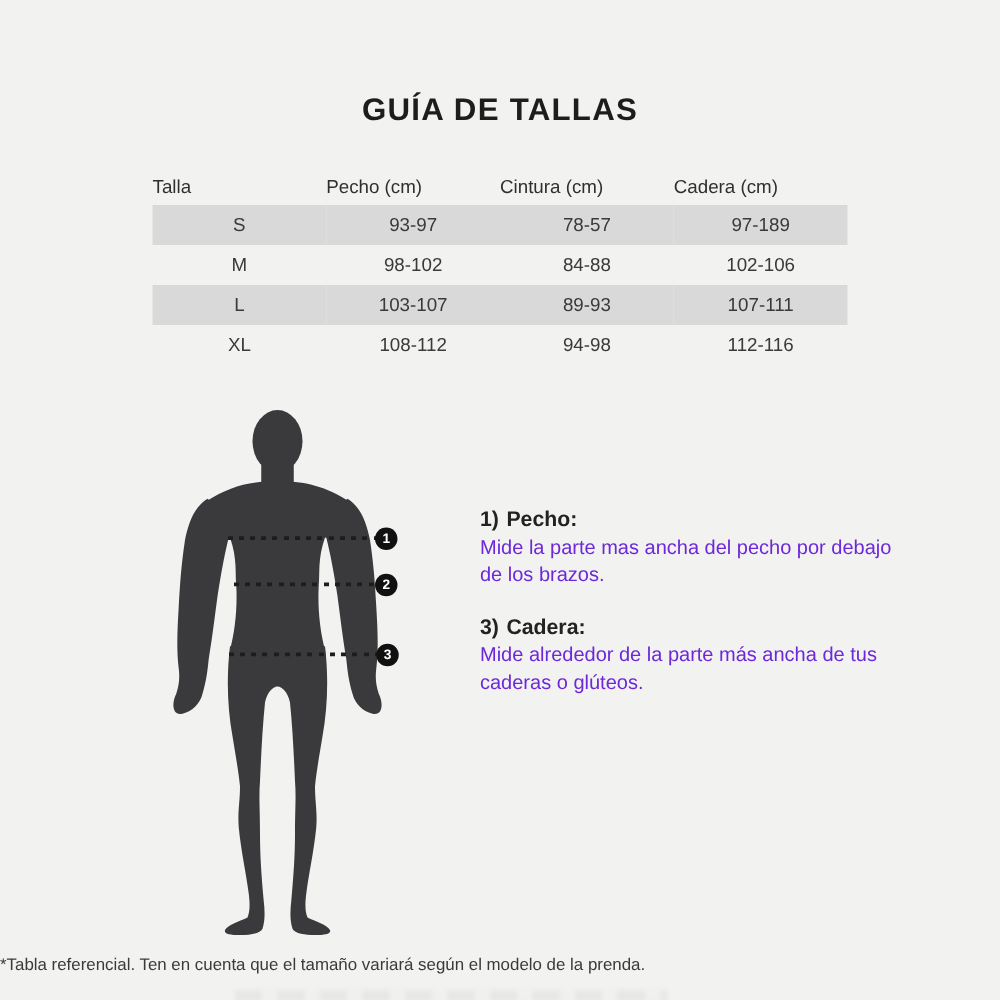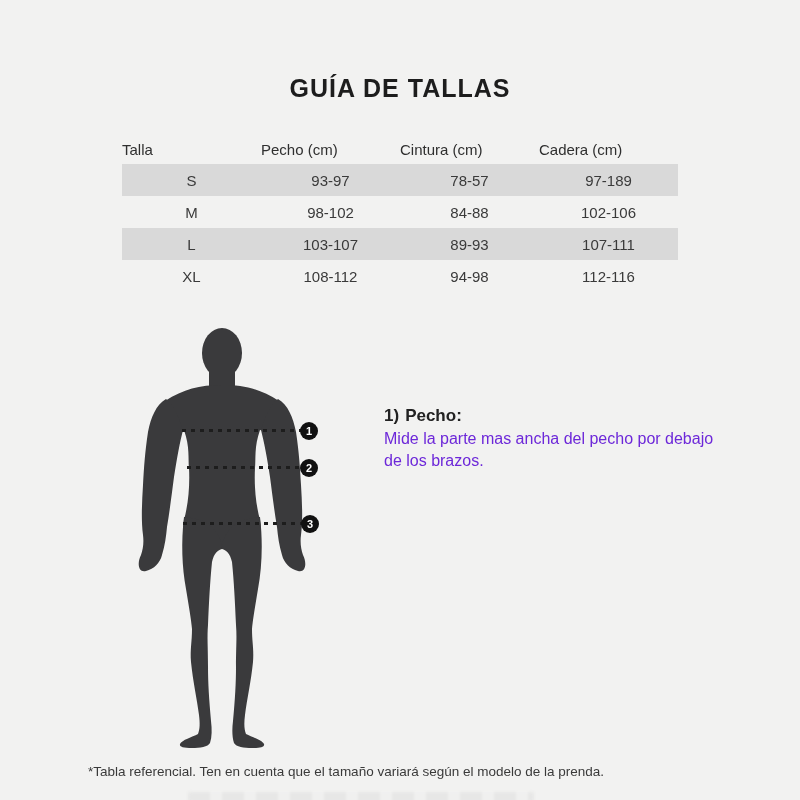--- a/index.html
+++ b/index.html
@@ -50,21 +50,21 @@
   .marker-3{left:301px;top:515px;}
   
   .instructions{position:absolute;left:348px;top:405px;width:334px;margin-left:36px;}
   .instr-item{margin:0 0 19px 0;}
   .instr-head{font-size:17px;font-weight:bold;color:#222;line-height:22px;}
   .instr-head .num{margin-right:6px;}
   .instr-desc{font-size:16px;color:#6d28d9;line-height:22px;margin-top:1px;}
   
   .footnote{
     position:absolute;left:0;top:764px;width:692px;
-    text-align:center;font-size:13.5px;color:#3a3a3a;
+    font-size:13.5px;color:#3a3a3a;
   }
   
   .bottom-artifact{
     position:absolute;left:188px;top:792px;width:346px;height:10px;
     background:repeating-linear-gradient(90deg,#e7e7e6 0 22px,#f0f0ef 22px 34px);
     filter:blur(1.5px);border-radius:2px;
   }
 </style>
 </head>
 <body>
@@ -201,17 +201,23 @@
 
 <div class="instructions">
   <div class="instr-item">
     <div class="instr-head">
       <span class="num">1)</span><span>Pecho:</span>
     </div>
     <div class="instr-desc">Mide la parte mas ancha del pecho por debajo de los brazos.</div>
   </div>
   <div class="instr-item">
   </div>
+  <div class="instr-item">
+    <div class="instr-head">
+      <span class="num">3)</span><span>Cadera:</span>
+    </div>
+    <div class="instr-desc">Mide alrededor de la parte más ancha de tus caderas o glúteos.</div>
+  </div>
 </div>
 
 <div class="footnote">*Tabla referencial. Ten en cuenta que el tamaño variará según el modelo de la prenda.</div>
 
 <div class="bottom-artifact"></div>
 
 </body></html>

